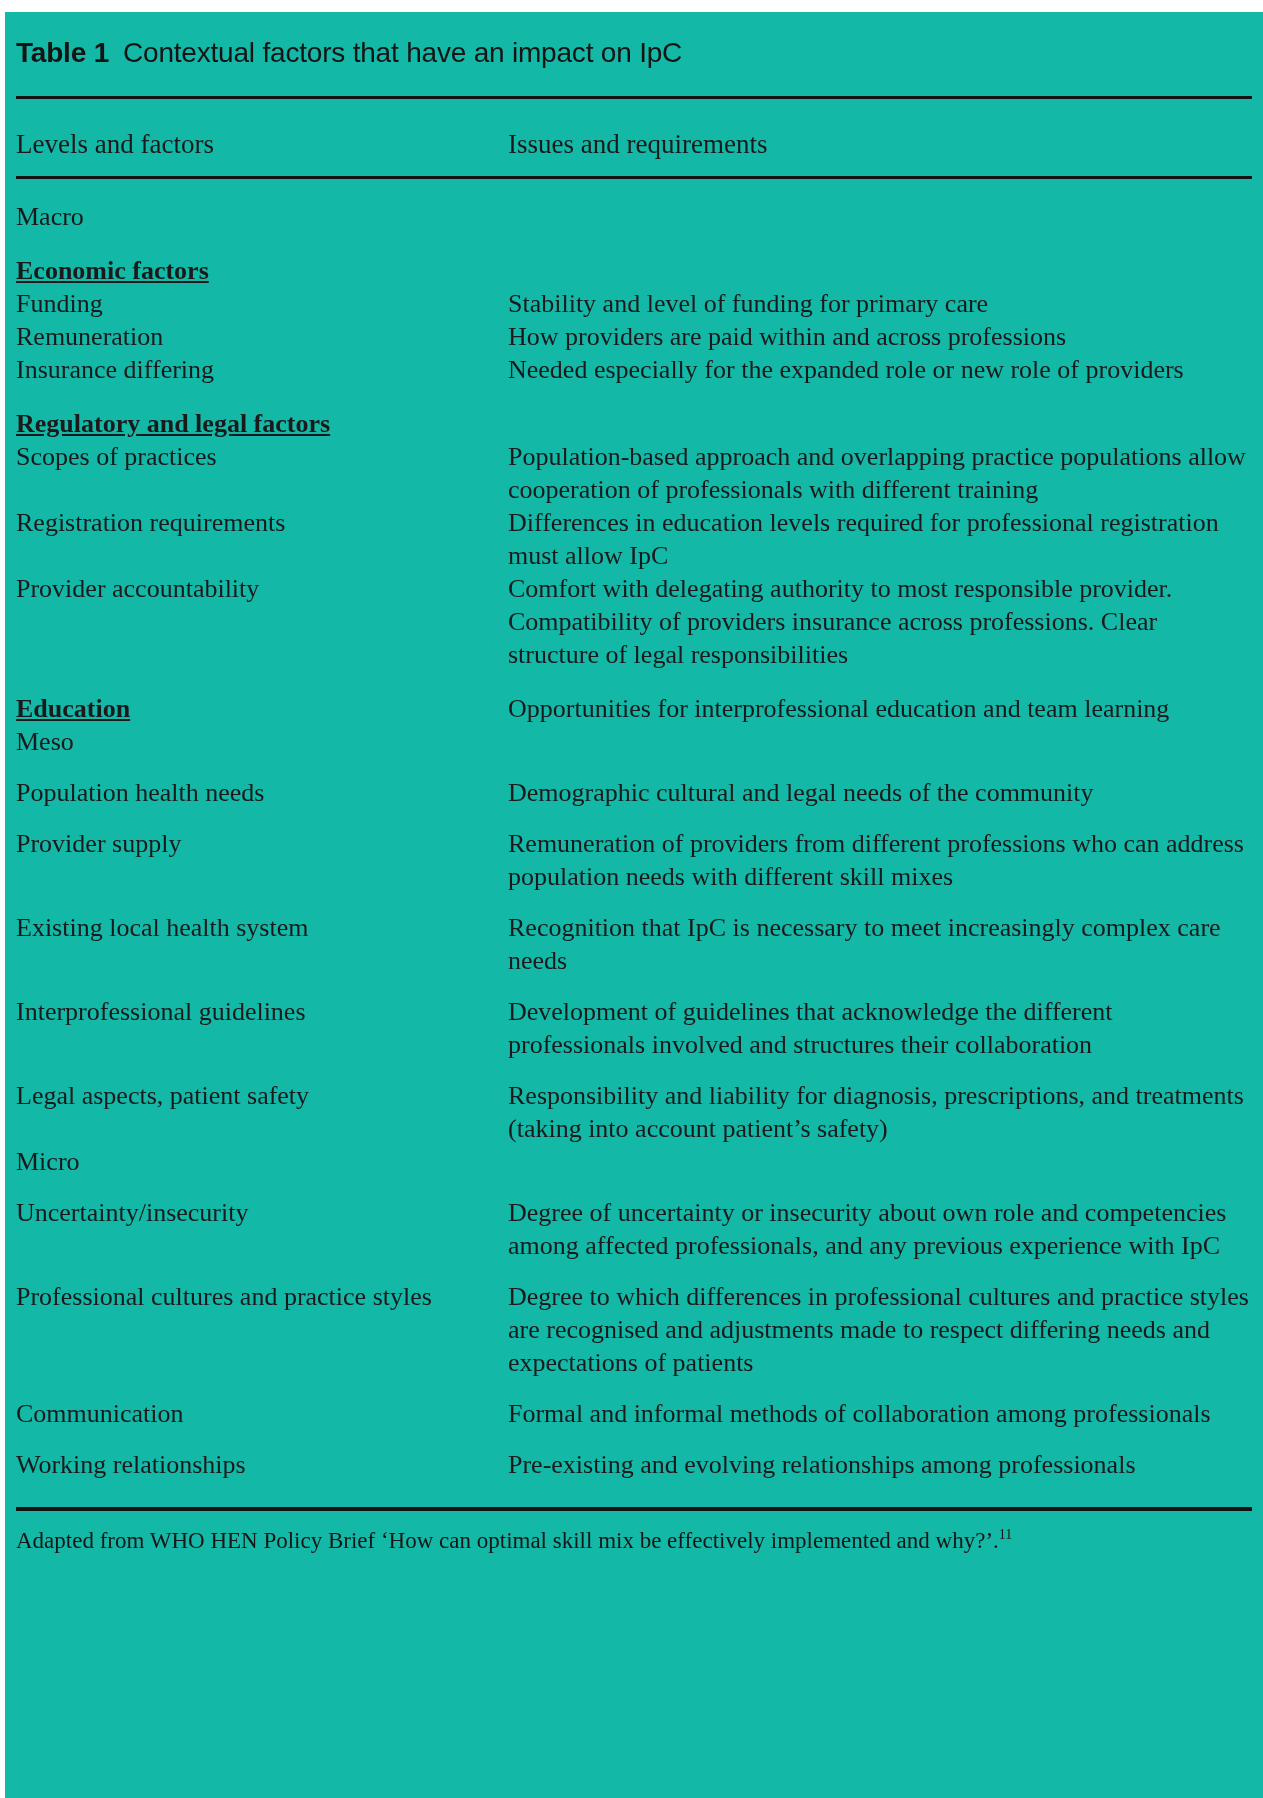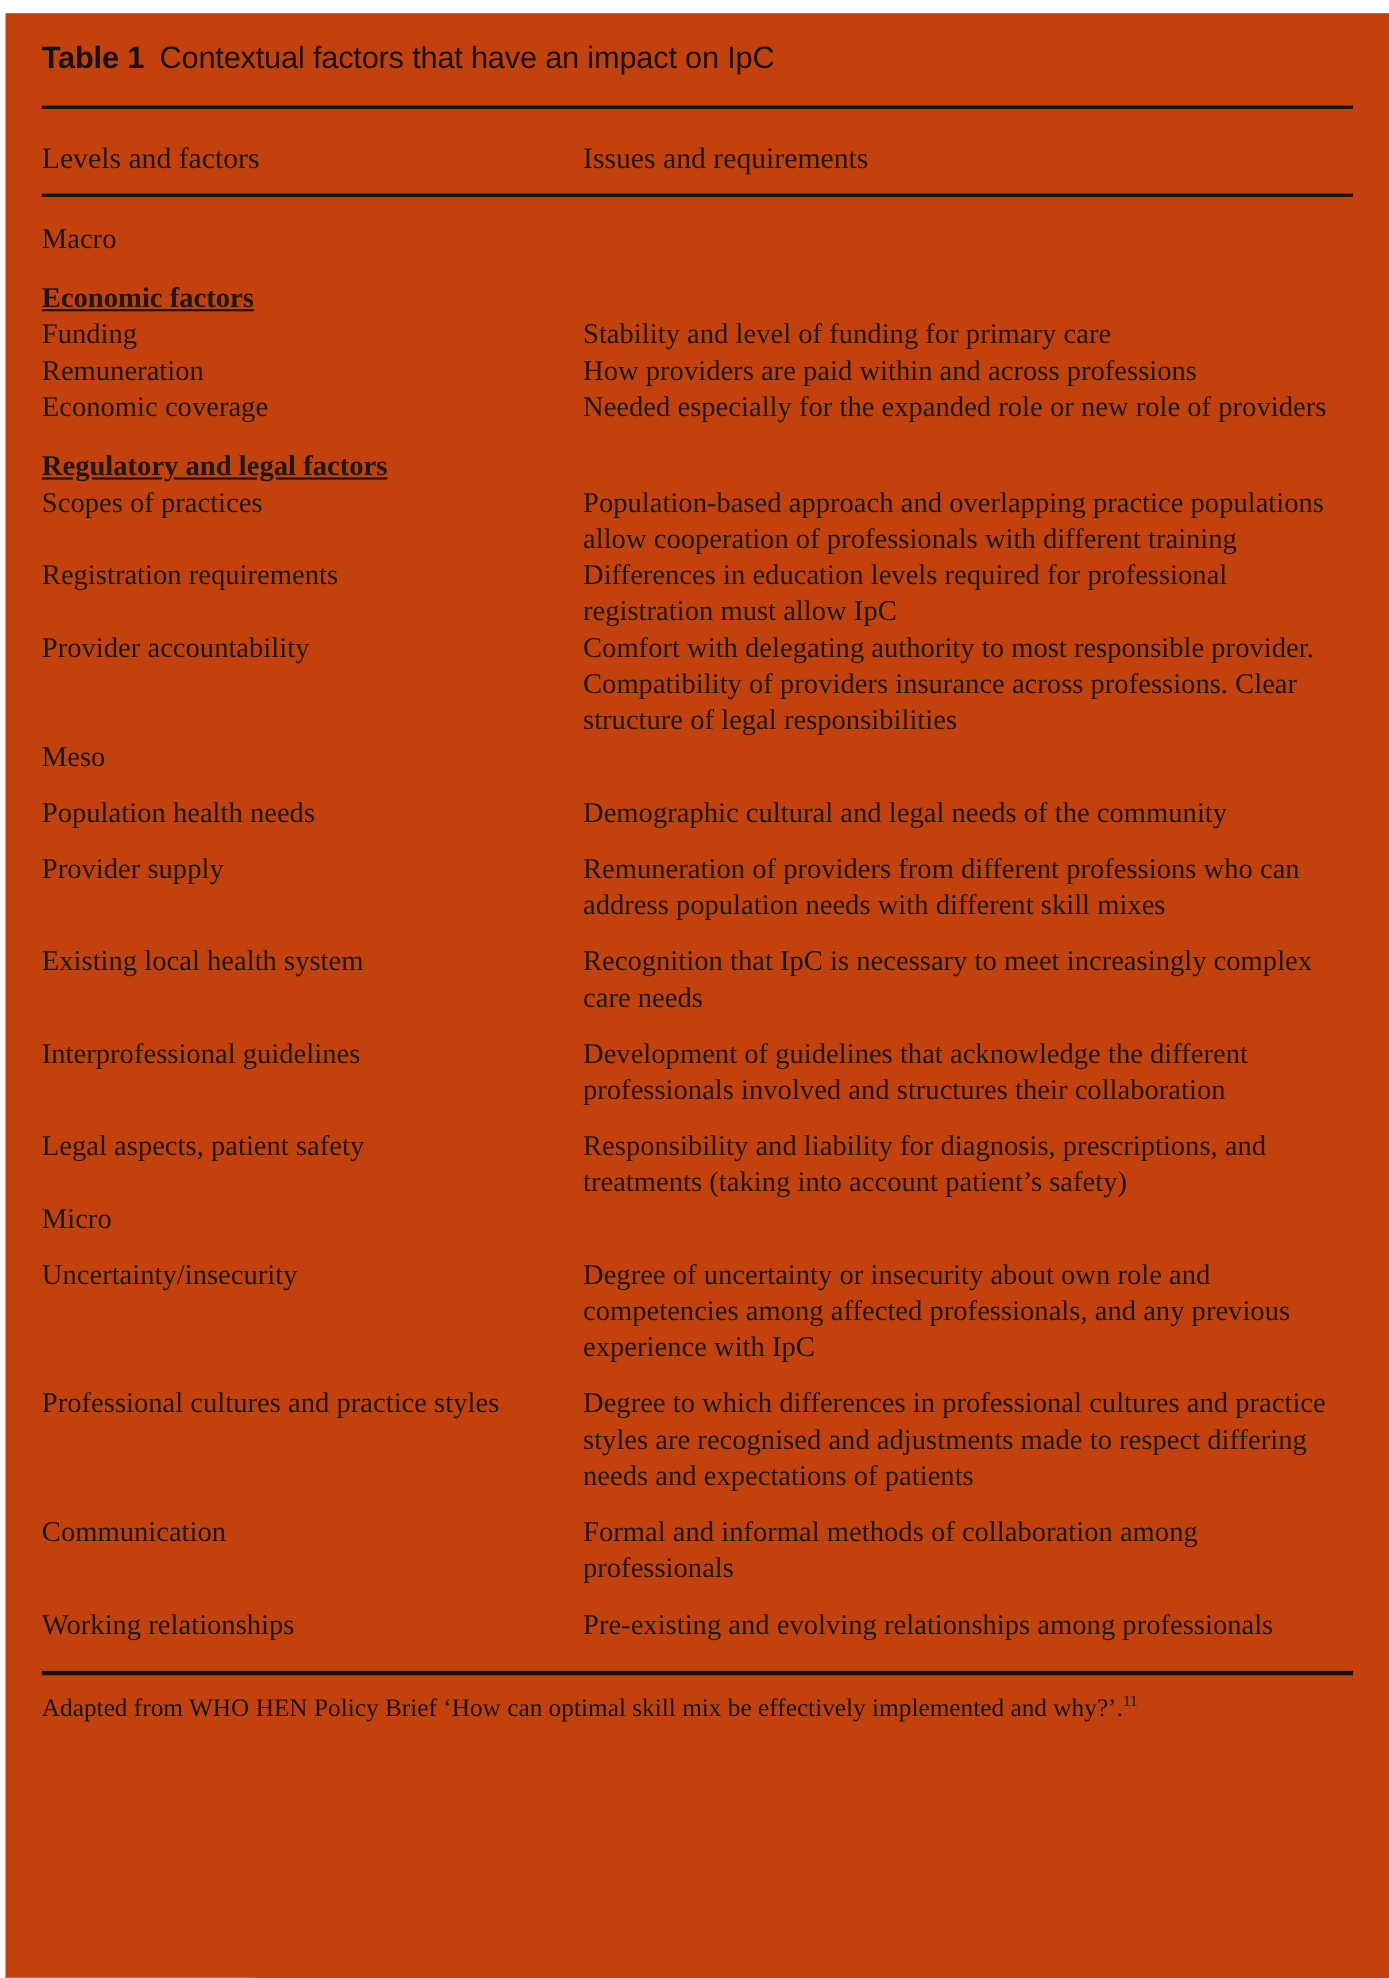--- a/index.html
+++ b/index.html
@@ -9,23 +9,23 @@
     width: 1263px;
     height: 1798px;
     overflow: hidden;
   }
   .page {
     position: absolute;
     top: 12px;
     left: 5px;
     width: 1258px;
     height: 1786px;
-    background: #c2410c;
+    background: #14b8a6;
     box-sizing: border-box;
-    padding: 0 33px;
+    padding: 0 11px;
     font-family: "Liberation Serif", serif;
     color: #1a1a1c;
   }
   .caption {
     margin-top: 24px;
     font-family: "Liberation Sans", sans-serif;
     font-size: 28px;
     line-height: 34px;
     color: #141414;
     letter-spacing: -0.2px;
@@ -108,21 +108,21 @@
       <div class="factor">Funding</div>
       <div class="issue">Stability and level of funding for primary care</div>
     </div>
 
     <div class="trow">
       <div class="factor">Remuneration</div>
       <div class="issue">How providers are paid within and across professions</div>
     </div>
 
     <div class="trow">
-      <div class="factor">Economic coverage</div>
+      <div class="factor">Insurance differing</div>
       <div class="issue">Needed especially for the expanded role or new role of providers</div>
     </div>
 
     <div class="trow gap-md">
       <div class="factor bold">Regulatory and legal factors</div>
       <div class="issue"></div>
     </div>
 
     <div class="trow">
       <div class="factor">Scopes of practices</div>
@@ -132,20 +132,24 @@
     <div class="trow">
       <div class="factor">Registration requirements</div>
       <div class="issue">Differences in education levels required for professional registration must allow IpC</div>
     </div>
 
     <div class="trow">
       <div class="factor">Provider accountability</div>
       <div class="issue">Comfort with delegating authority to most responsible provider. Compatibility of providers insurance across professions. Clear structure of legal responsibilities</div>
     </div>
 
+    <div class="trow gap-md">
+      <div class="factor bold">Education</div>
+      <div class="issue">Opportunities for interprofessional education and team learning</div>
+    </div>
 
     <div class="trow gap-lg">
       <div class="factor">Meso</div>
       <div class="issue"></div>
     </div>
 
     <div class="trow gap-sm">
       <div class="factor">Population health needs</div>
       <div class="issue">Demographic cultural and legal needs of the community</div>
     </div>

